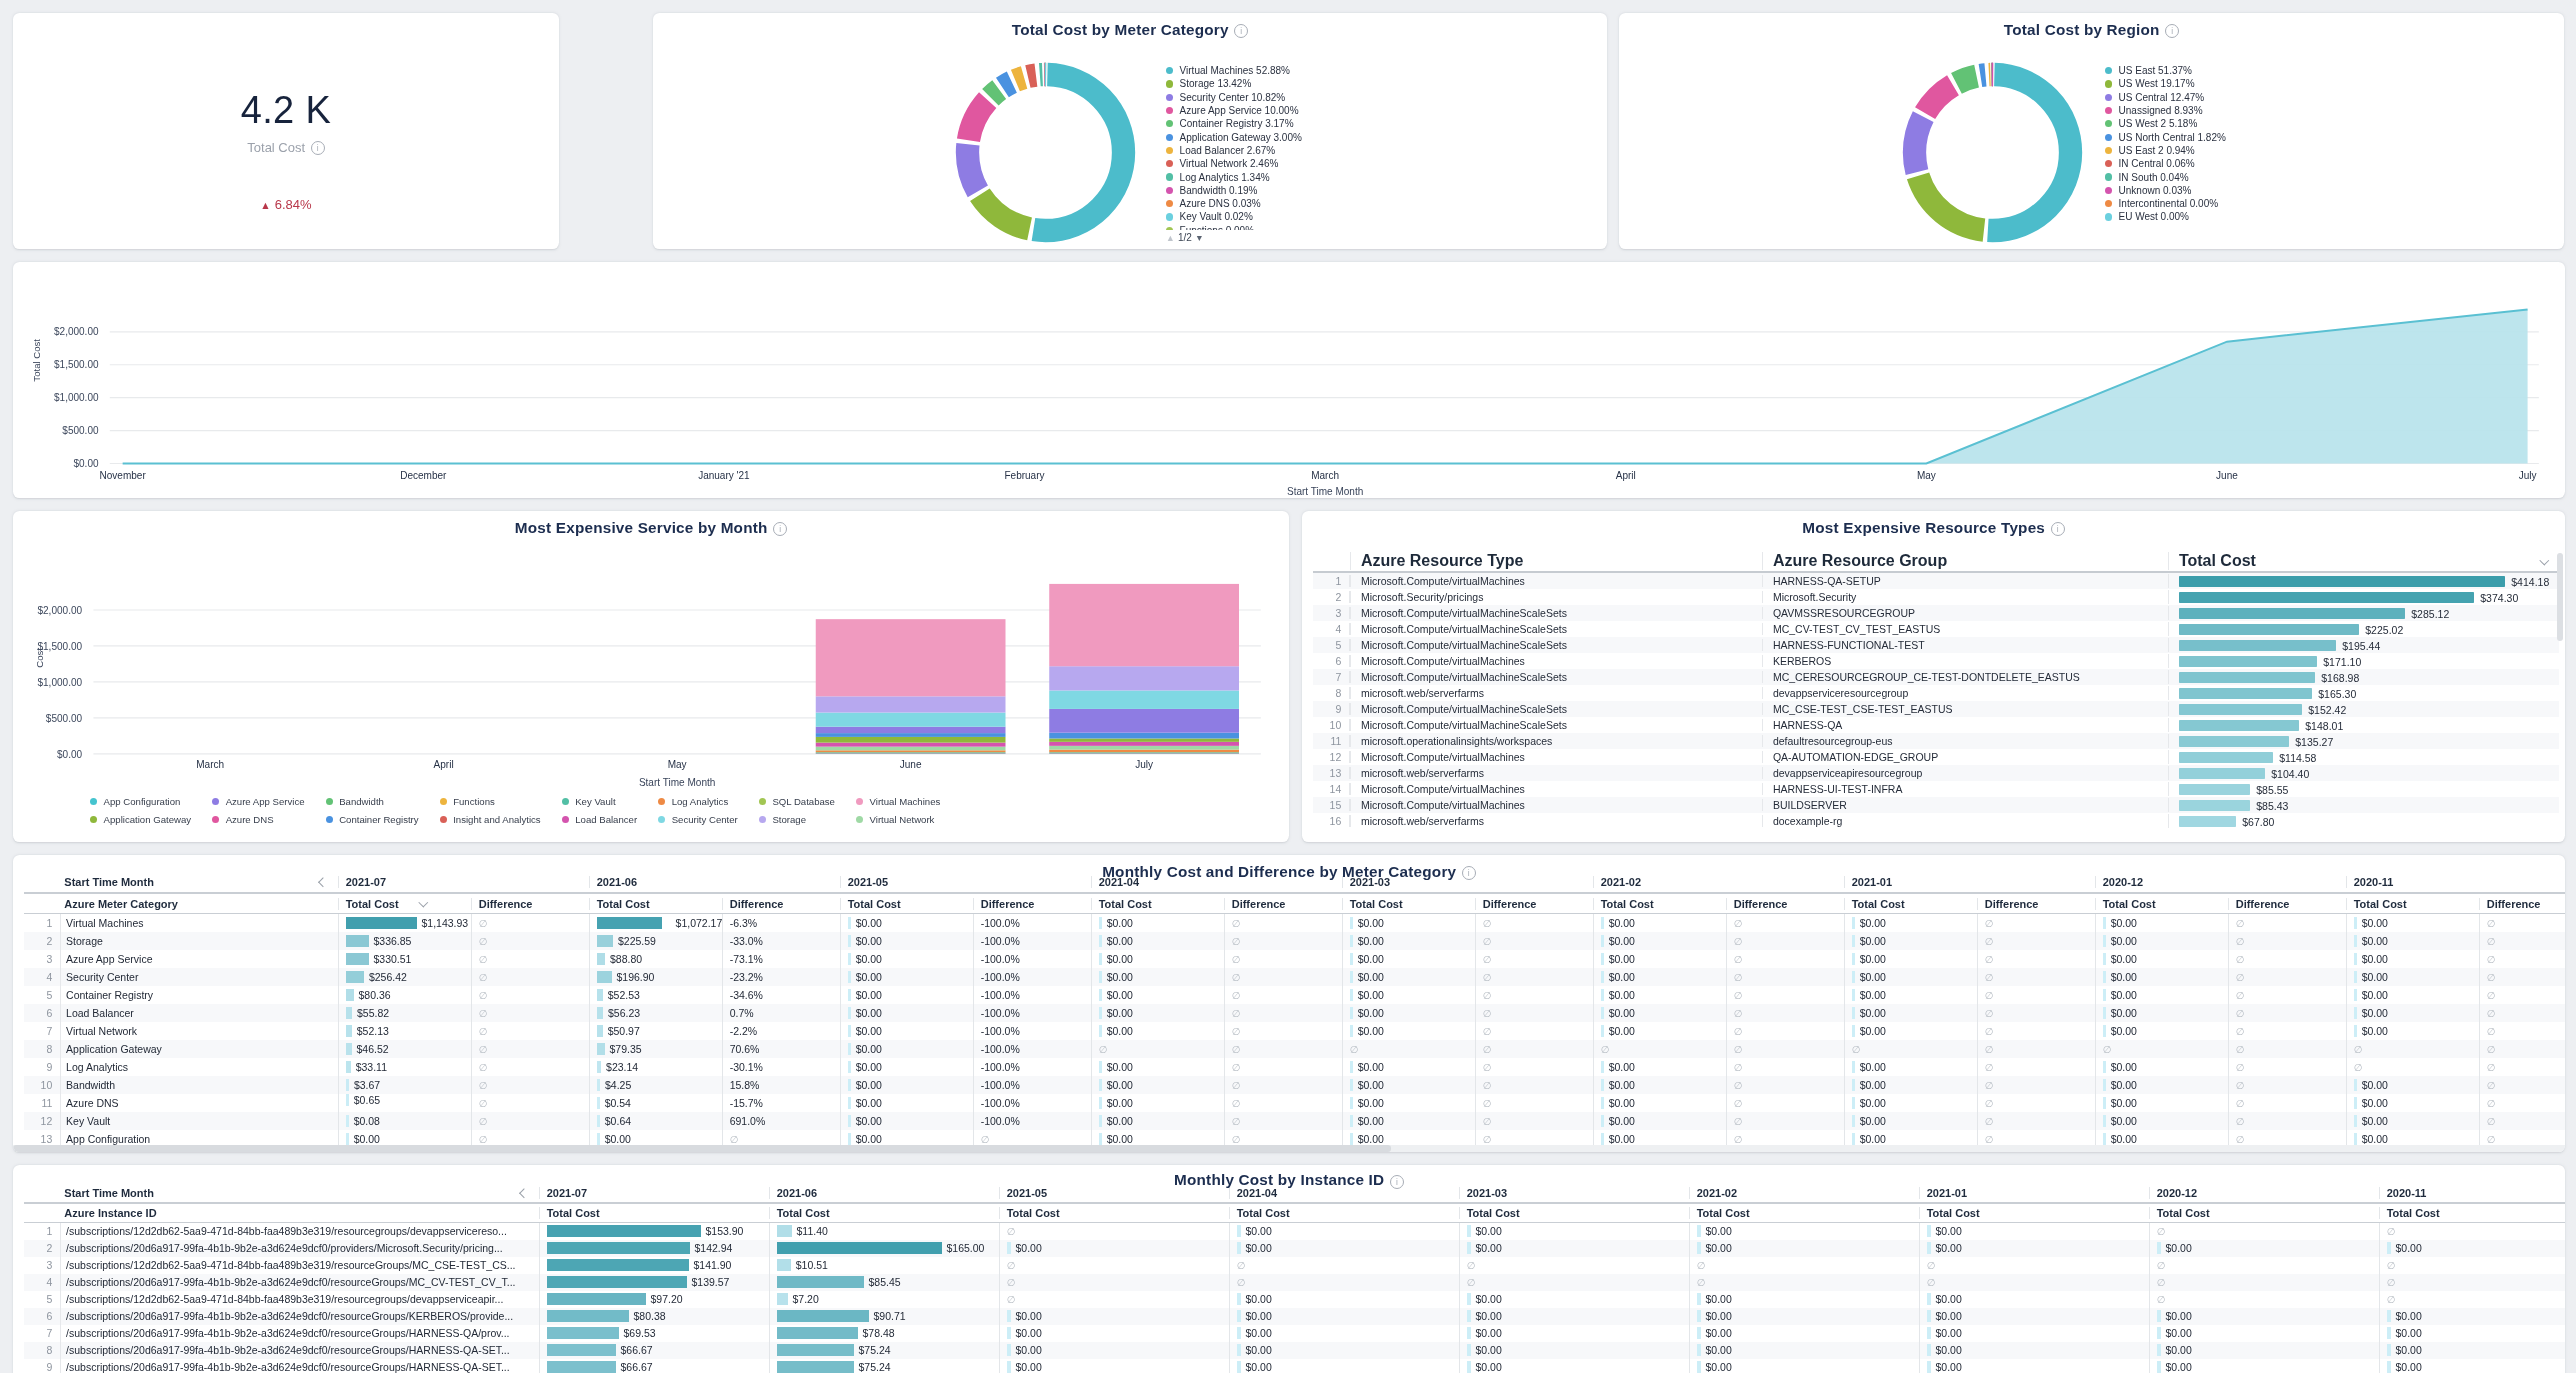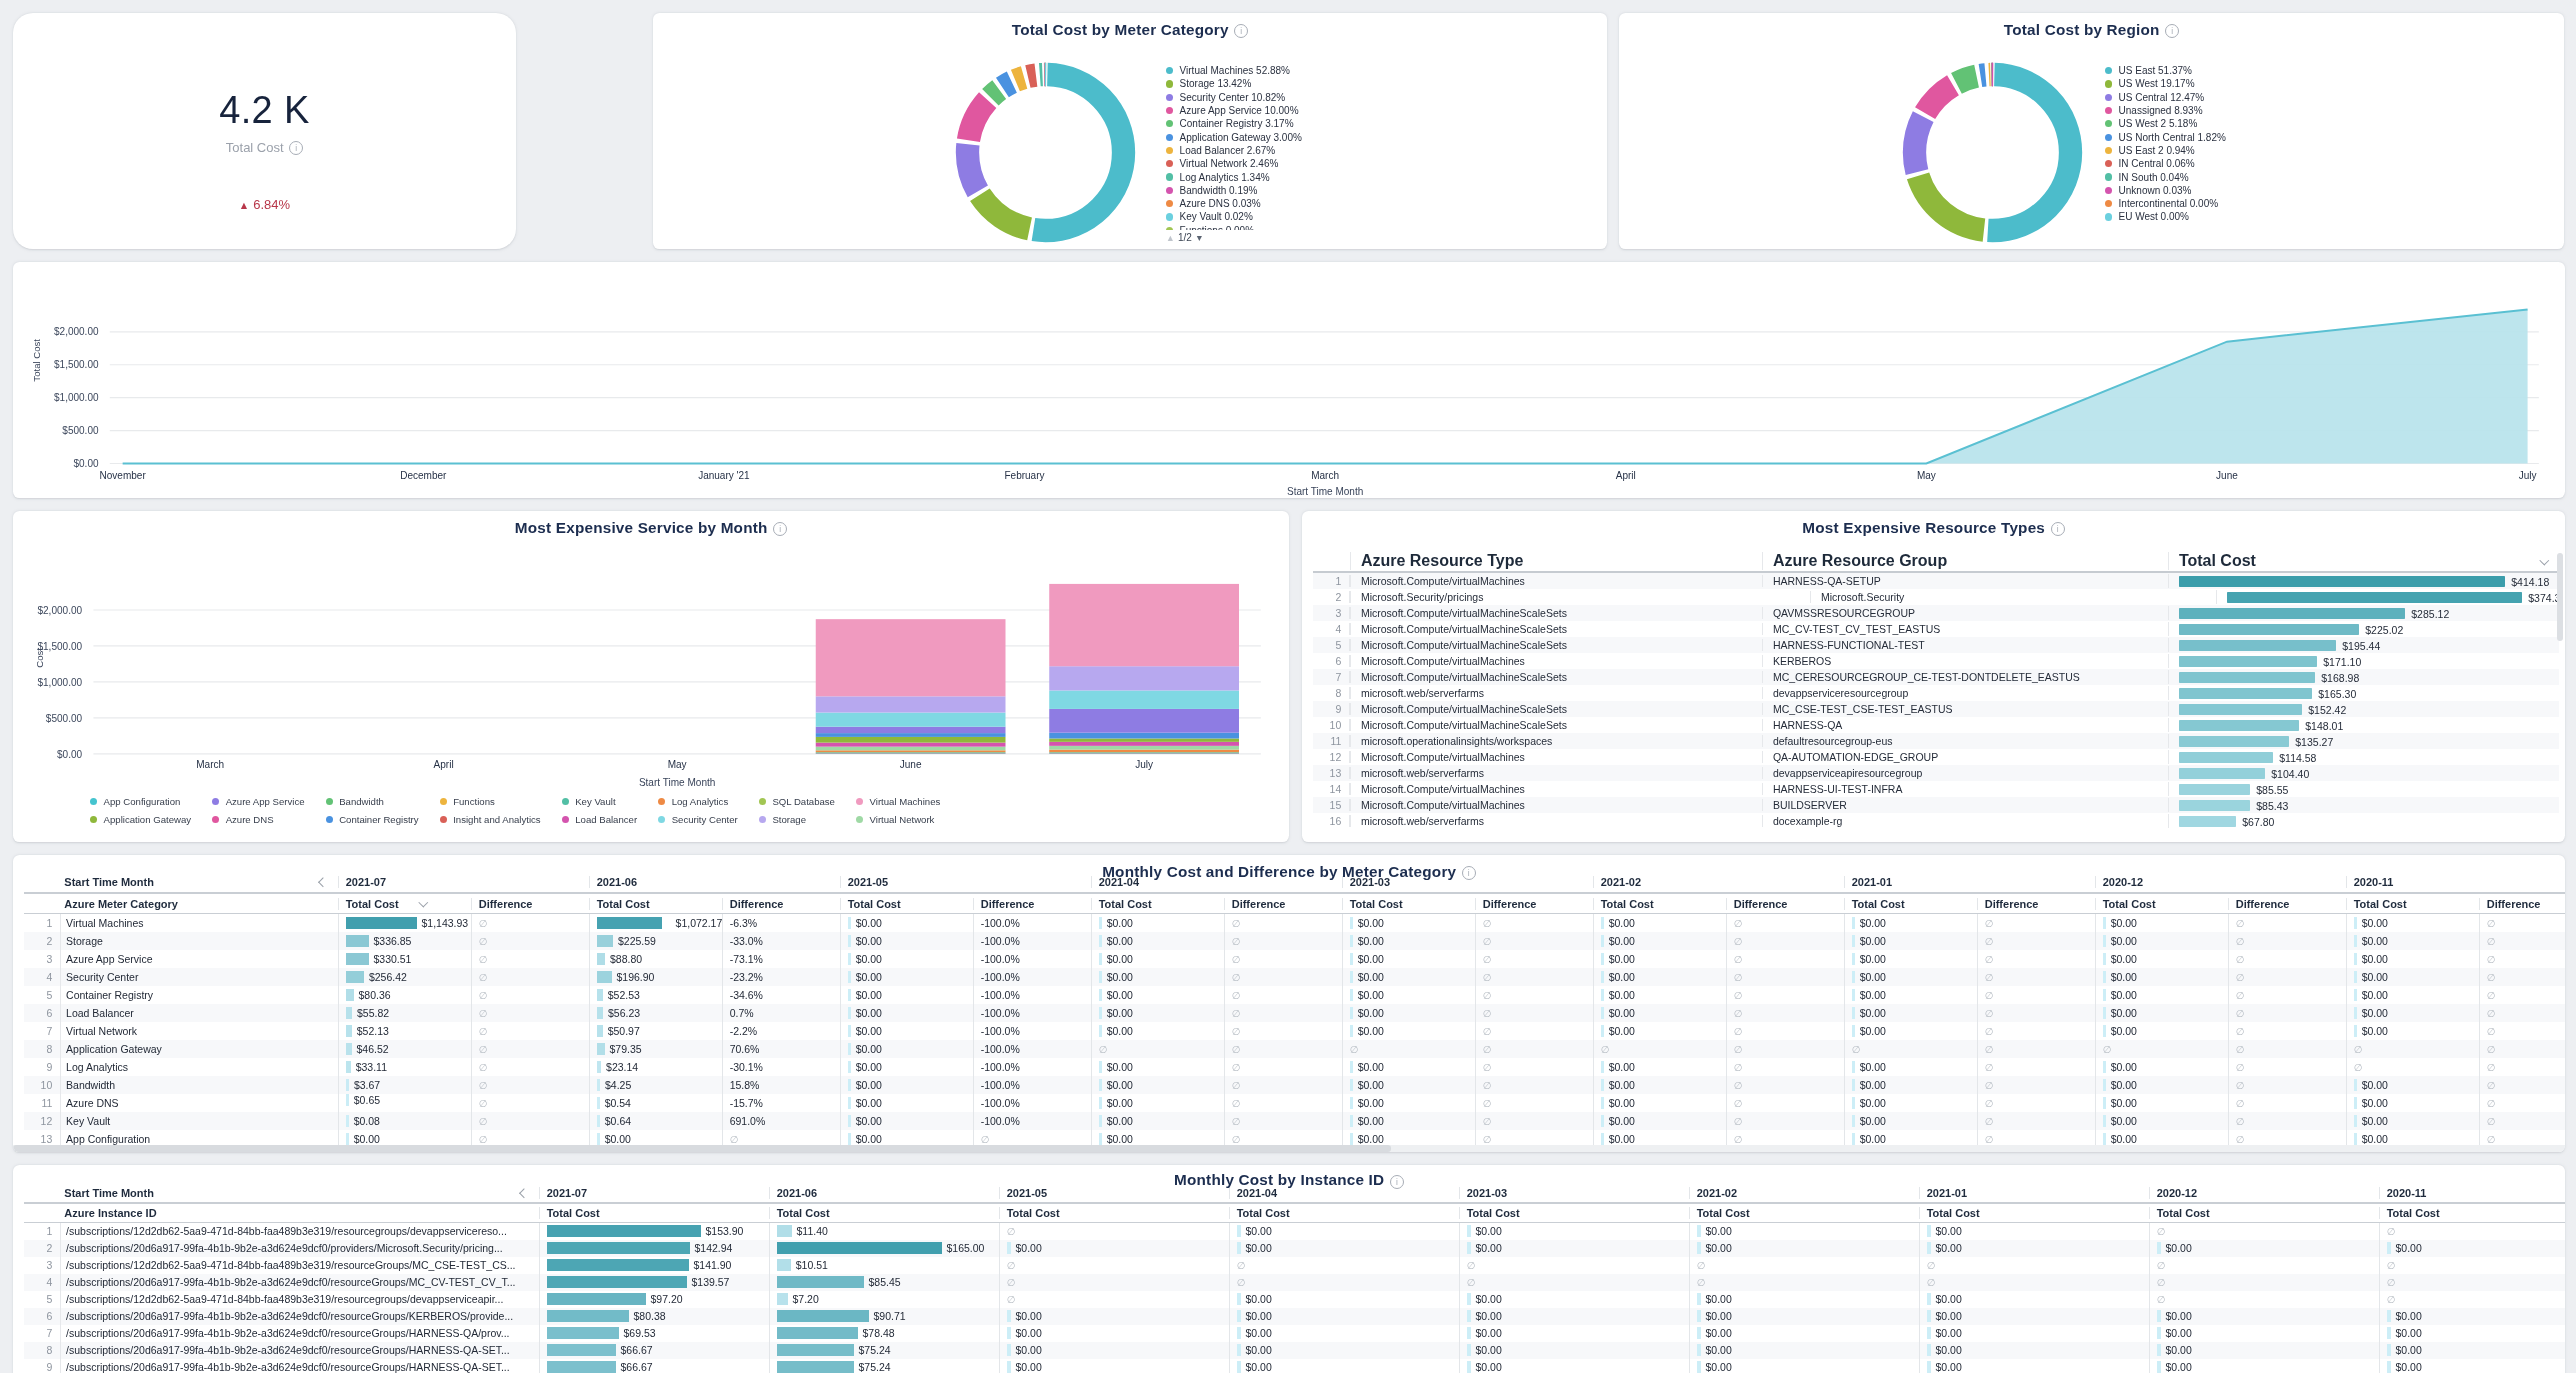--- a/index.html
+++ b/index.html
@@ -6,21 +6,21 @@
   .page{position:relative;width:2576px;height:1373px;overflow:hidden;background:#edeff2;
         font-family:"Liberation Sans",sans-serif;-webkit-font-smoothing:antialiased;}
   .tile{position:absolute;background:#ffffff;border-radius:6.4px;overflow:hidden;
         box-shadow:0 0.8px 1.6px rgba(35,45,60,.10),0 0.8px 4px rgba(35,45,60,.06);}
   .tile-title{position:absolute;top:8px;left:0;right:0;text-align:center;
         font-size:15.3px;font-weight:700;color:#1c2d4f;letter-spacing:0.2px;z-index:5;}
   .info-i{display:inline-flex;width:12px;height:12px;border:1.2px solid #a7adb6;border-radius:50%;
         align-items:center;justify-content:center;font-size:8.4px;font-weight:400;color:#a7adb6;
         margin-left:5.6px;vertical-align:0.8px;}
   
-  #tile-kpi{left:13px;top:13px;width:503px;height:236px;border-radius:20px;}
+  #tile-kpi{left:13px;top:13px;width:546px;height:236px;}
   .kpi-inner{height:100%;display:flex;flex-direction:column;align-items:center;padding-top:77px;box-sizing:border-box;}
   .kpi-value{font-size:38px;font-weight:500;color:#17233c;line-height:40px;letter-spacing:0.4px;}
   .kpi-label{margin-top:9.6px;font-size:13px;color:#9ba1ab;}
   .kpi-delta{margin-top:42px;font-size:13px;color:#b8374a;font-weight:500;}
   .kpi-delta .tri{font-size:10.5px;margin-right:4px;}
   
   #tile-meter-donut{left:653px;top:13px;width:954px;height:236px;}
   #tile-region-donut{left:1619px;top:13px;width:945px;height:236px;}
   .donut-svg{position:absolute;}
   .donut-legend{position:absolute;overflow:hidden;}
@@ -391,21 +391,21 @@
         </div>
         <div class="rt-row">
           <div class="cell c-num">1</div>
           <div class="cell c-bord" style="width: 412px;">Microsoft.Compute/virtualMachines</div>
           <div class="cell c-bord" style="width: 406px;">HARNESS-QA-SETUP</div>
           <div class="cell c-bord" style="flex: 1 1 0%;"><span class="bar" style="width: 326px; background: rgb(59, 157, 171);"></span><span class="bar-lab">$414.18</span></div>
         </div>
         <div class="rt-row">
           <div class="cell c-num">2</div>
           <div class="cell c-bord" style="width: 412px;">Microsoft.Security/pricings</div>
-          <div class="cell c-bord" style="width: 406px; margin-left: 48px;">Microsoft.Security</div>
+          <div class="cell c-bord" style="width: 406px;">Microsoft.Security</div>
           <div class="cell c-bord" style="flex: 1 1 0%;"><span class="bar" style="width: 295px; background: rgb(69, 163, 176);"></span><span class="bar-lab">$374.30</span></div>
         </div>
         <div class="rt-row">
           <div class="cell c-num">3</div>
           <div class="cell c-bord" style="width: 412px;">Microsoft.Compute/virtualMachineScaleSets</div>
           <div class="cell c-bord" style="width: 406px;">QAVMSSRESOURCEGROUP</div>
           <div class="cell c-bord" style="flex: 1 1 0%;"><span class="bar" style="width: 226px; background: rgb(93, 177, 189);"></span><span class="bar-lab">$285.12</span></div>
         </div>
         <div class="rt-row">
           <div class="cell c-num">4</div>

